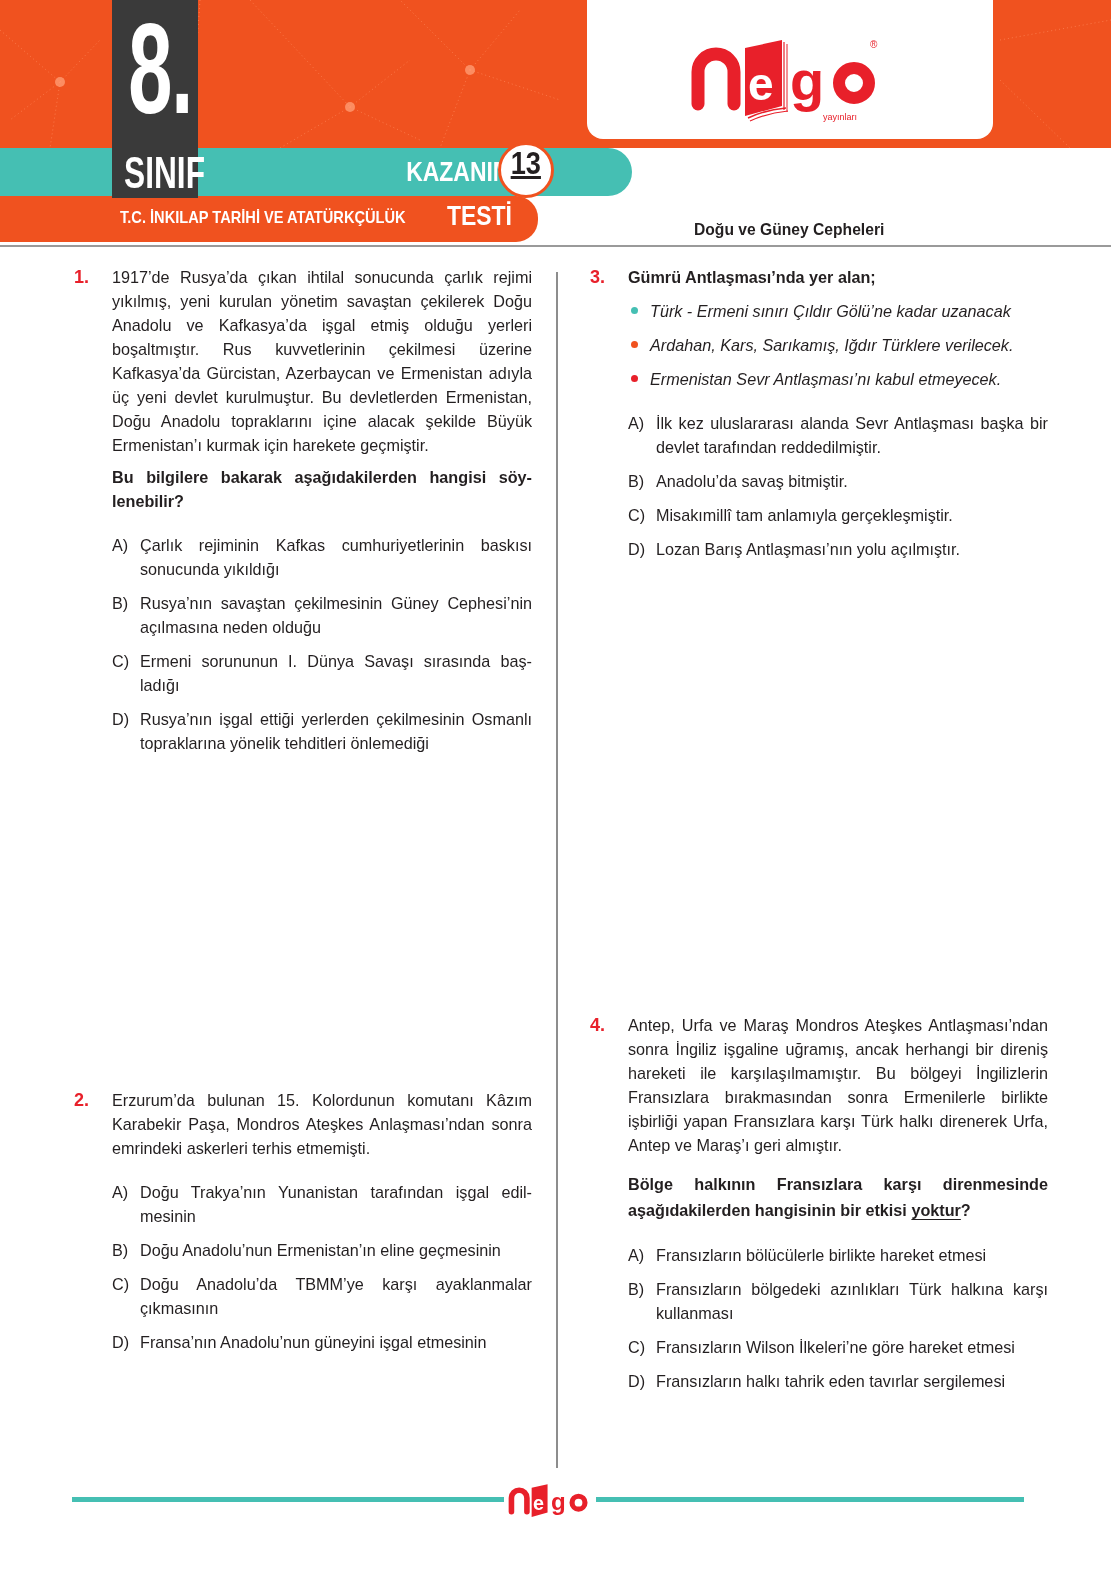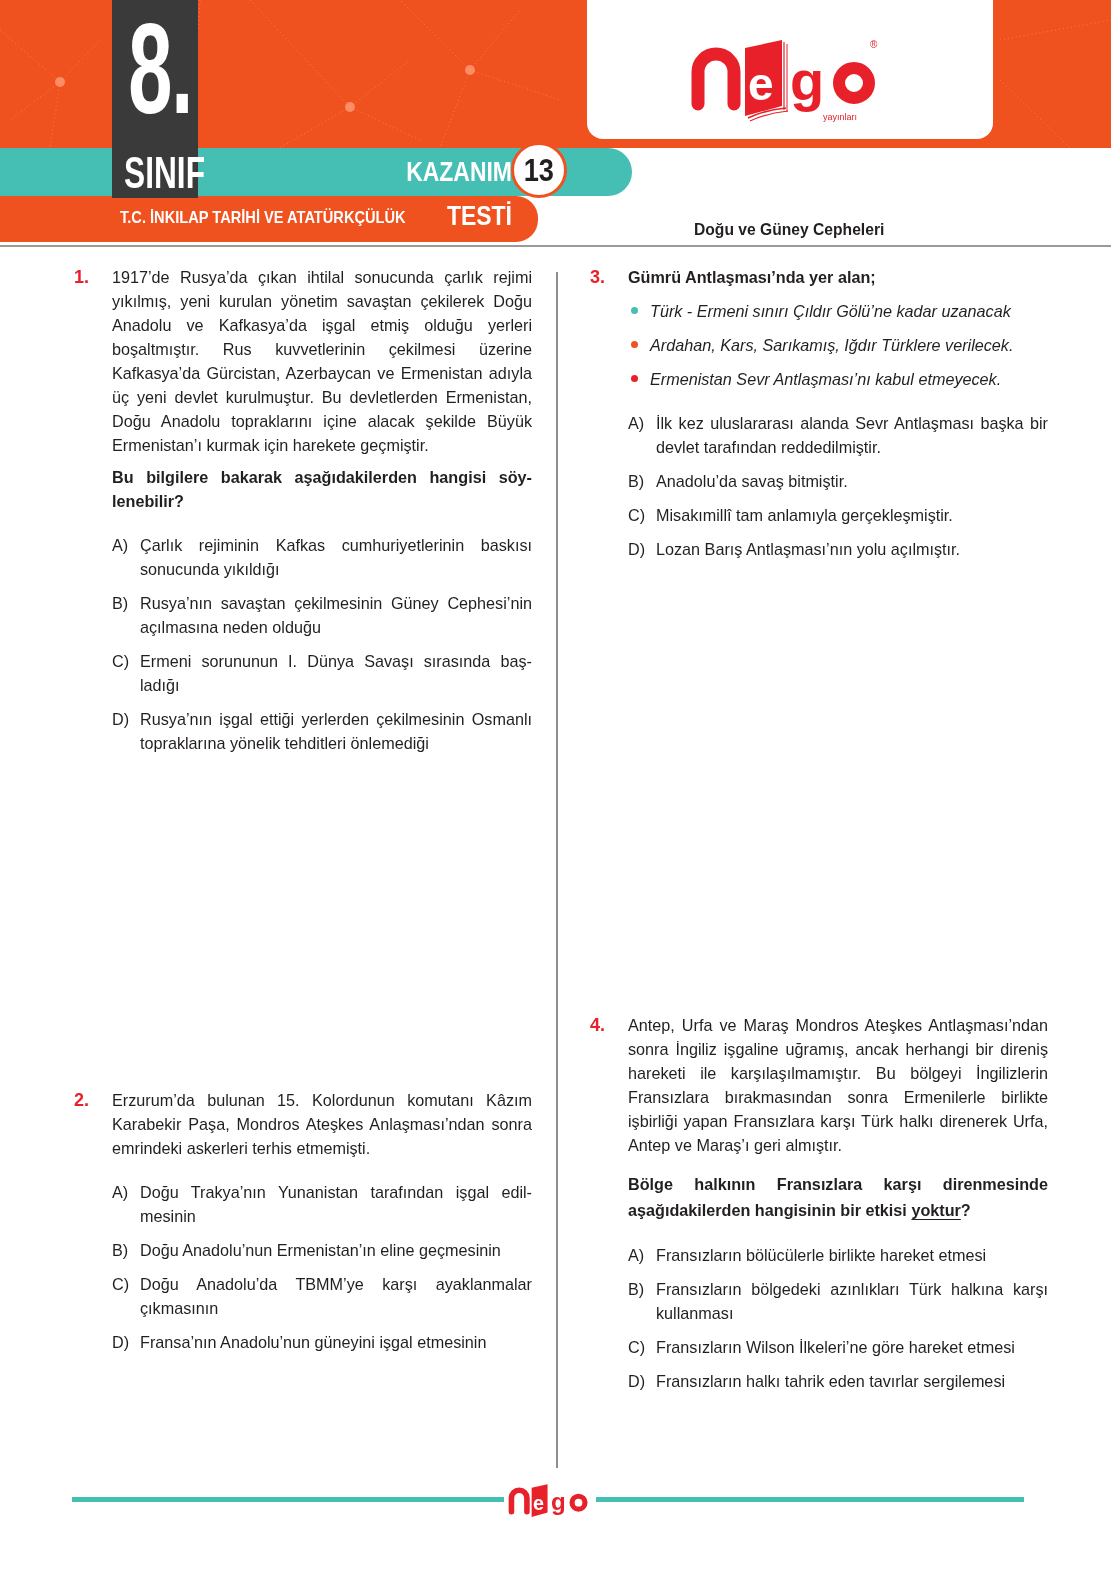--- a/index.html
+++ b/index.html
@@ -13,22 +13,22 @@
   .big8 { position: absolute; left: 112px; top: 4px; width: 86px; text-align: center; color: #fff;
           font-family: "Liberation Sans", sans-serif; font-weight: bold; font-size: 128px; line-height: 130px;
           transform: scaleX(0.62); transform-origin: center top; z-index: 5; letter-spacing: -2px; }
   .sinif { position: absolute; left: 112px; top: 150px; width: 86px; text-align: center; color: #fff;
            font-weight: bold; font-size: 44px; line-height: 46px; transform: scaleX(0.72); transform-origin: center top; z-index: 5; }
 
   .teal-band { position: absolute; left: 0; top: 148px; width: 632px; height: 48px; background: #45bfb3;
                border-radius: 0 24px 24px 0; z-index: 2; }
   .kazanim { position: absolute; left: 300px; top: 150px; width: 212px; text-align: right; color: #fff;
              font-weight: bold; font-size: 28px; line-height: 44px; transform: scaleX(0.82); transform-origin: right top; z-index: 5; }
-  .test-circle { position: absolute; left: 511px; top: 142px; width: 56px; height: 56px; border-radius: 50%;
-                 background: #fff; border: 3px solid #f0521f; z-index: 6; display: flex; align-items: center; justify-content: center; }
+  .test-circle { position: absolute; left: 498px; top: 142px; width: 56px; height: 56px; border-radius: 50%;
+                 background: #fff; border: 3px solid #f0521f; z-index: 6; display: flex; align-items: flex-start; justify-content: center; text-decoration: underline; }
   .test-num { color: #231f20; font-weight: bold; font-size: 32px; transform: scaleX(0.85); }
 
   .orange-band { position: absolute; left: 0; top: 196px; width: 538px; height: 46px; background: #f0521f;
                  border-radius: 0 22px 22px 0; z-index: 3; }
   .subject { position: absolute; left: 120px; top: 205px; color: #fff; font-weight: bold; font-size: 17px;
              line-height: 26px; transform: scaleX(0.86); transform-origin: left top; z-index: 5; white-space: nowrap; }
 
   .logo-box { position: absolute; left: 587px; top: 0; width: 406px; height: 139px; background: #fff;
               border-radius: 0 0 16px 16px; z-index: 5; }
   .logo { position: absolute; left: 690px; top: 34px; width: 200px; height: 90px; z-index: 6; }

